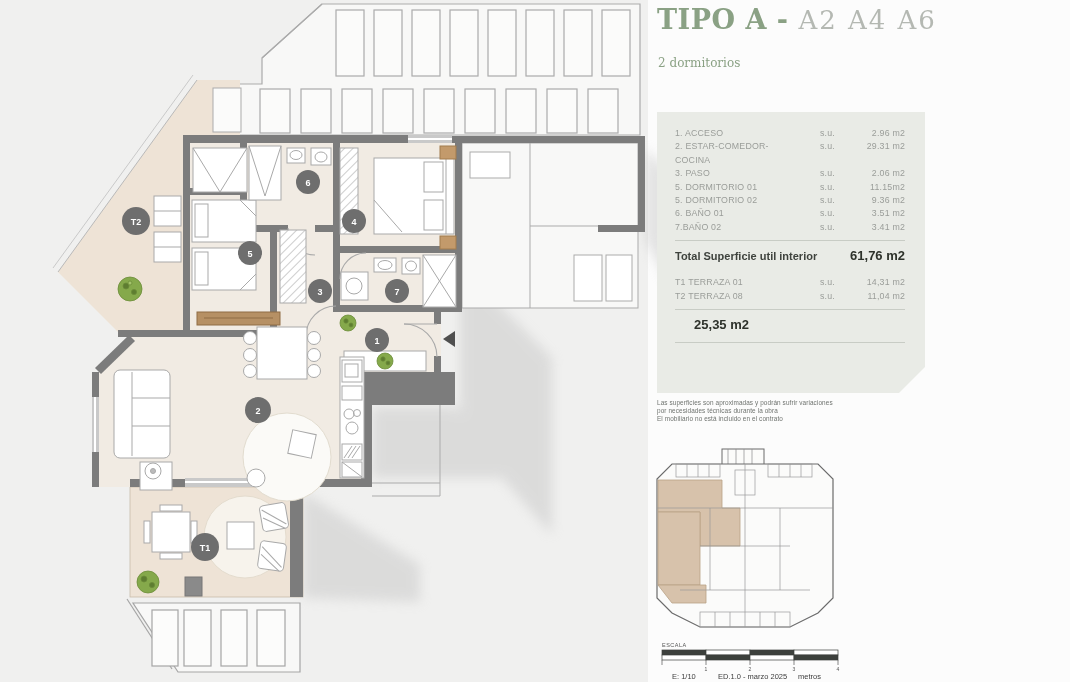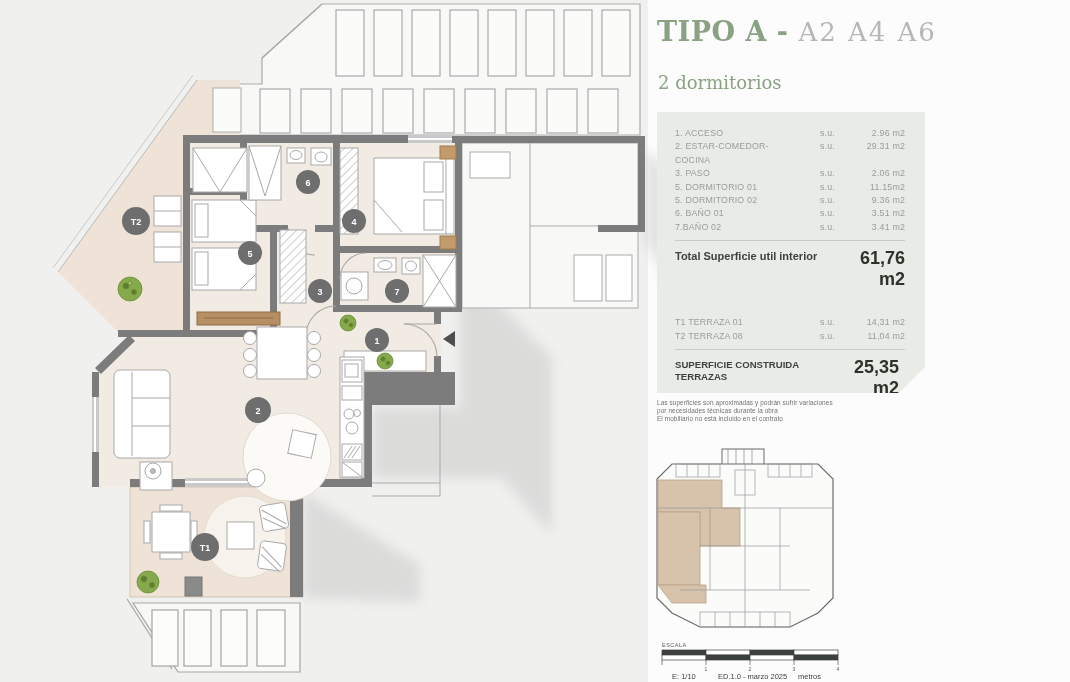--- a/index.html
+++ b/index.html
@@ -1,39 +1,39 @@
 <!DOCTYPE html>
 <html><head>
 <meta charset="utf-8">
 <style>
   html,body{margin:0;padding:0;background:#e5e5e4;}
   .page{position:relative;width:1070px;height:682px;overflow:hidden;
         background:#f0f0ef;font-family:"Liberation Sans",sans-serif;}
   .right-bg{position:absolute;left:648px;top:0;width:422px;height:682px;background:#fcfcfc;}
   svg{position:absolute;left:0;top:0;}
   
-  .title{position:absolute;left:657px;top:16px;font-family:"DejaVu Serif",serif;}
+  .title{position:absolute;left:657px;top:4px;font-family:"DejaVu Serif",serif;}
   .title .main{font-size:27px;font-weight:bold;color:#8aa184;letter-spacing:.5px;}
   .title .units{font-size:26px;font-weight:normal;color:#b4b8b2;letter-spacing:2px;}
   .subtitle{position:absolute;left:658px;top:56px;font-family:"DejaVu Serif",serif;
-            font-size:18px;color:#8aa184;margin-top:16px;}
+            font-size:12px;color:#8aa184;}
   
   .panel{position:absolute;left:657px;top:112px;width:268px;height:281px;
          background:#e9ebe6;box-sizing:border-box;padding:15px 20px 10px 18px;
          clip-path:polygon(0 0,100% 0,100% calc(100% - 26px),calc(100% - 26px) 100%,0 100%);}
   .rrow{display:flex;align-items:baseline;font-size:8.8px;color:#9a9d99;line-height:13.4px;letter-spacing:.2px;gap:14px;}
   .rrow .lbl{flex:1;}
   .rrow .su{width:24px;text-align:right;}
   .rrow .val{width:56px;text-align:right;}
   .divider{border-top:1px solid #c8ccc5;margin:6px 0 7px 0;}
   .trow{display:flex;align-items:flex-start;color:#3e423d;}
   .trow .lbl{flex:1;font-size:9.6px;font-weight:bold;line-height:12px;padding-top:2px;}
   .trow .lbl.md{font-weight:bold;font-size:11px;}
-  .trow .val{width:74px;text-align:right;font-size:18px;font-weight:bold;color:#2e322b;}
-  .trow .val.orange{color:#d9985f;}.mt4{margin-top:4px}.mt12{margin-top:26px}
+  .trow .val{width:74px;text-align:right;font-size:13px;font-weight:bold;color:#2e322b;}
+  .trow .val.orange{color:#d9985f;}.mt4{margin-top:4px}.mt12{margin-top:13px}
   
   .disclaimer{position:absolute;left:657px;top:399px;width:270px;
               font-size:6.4px;line-height:8px;color:#6f736f;letter-spacing:.1px;}
   
   text{font-family:"Liberation Sans",sans-serif;}
 </style>
 </head>
 <body>
 
 <div class="page">
@@ -475,21 +475,20 @@
       <div class="rrow">
           <span class="lbl">T2 TERRAZA 08</span>
           <span class="su">s.u.</span>
           <span class="val">11,04 m2</span>
         </div>
     </div>
 
     <div class="divider"></div>
 
     <div class="trow">
-      <span class="lbl" style="max-width:150px">SUPERFICIE CONSTRUIDA TERRAZAS</span>
       <span class="val">25,35 m2</span>
     </div>
 
     <div class="divider" style="margin-top:10px"></div>
 
   </div>
 
   <div class="disclaimer">
     <div>Las superficies son aproximadas y podrán sufrir variaciones</div>
     <div>por necesidades técnicas durante la obra</div>

